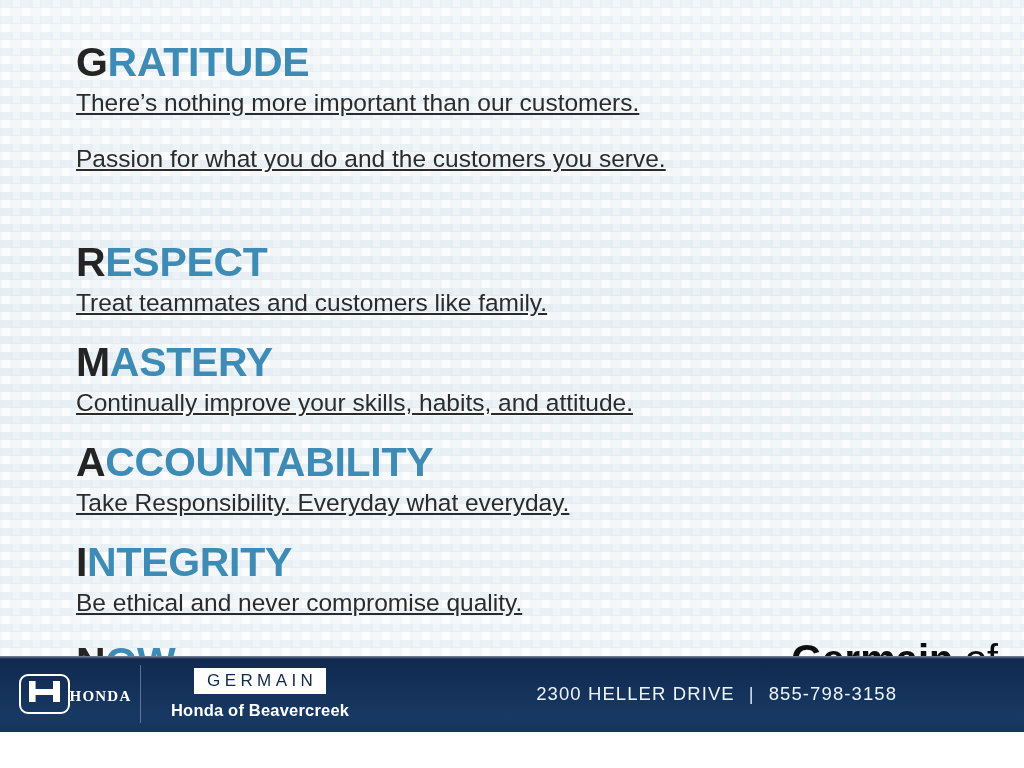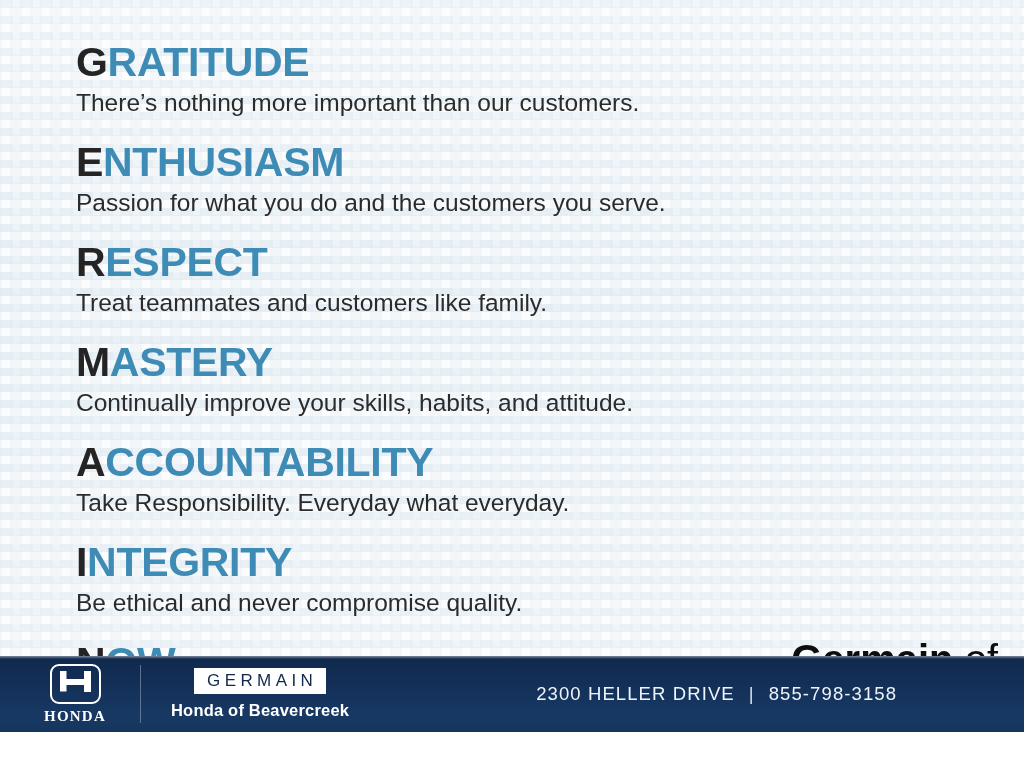--- a/index.html
+++ b/index.html
@@ -83,20 +83,21 @@
     color: #242424;
   }
   .value-desc {
     margin: 4px 0 0 0;
     font-family: "Liberation Sans", sans-serif;
     font-weight: normal;
     font-size: 24.5px;
     line-height: 30px;
     color: #2b2b2b;
     white-space: nowrap;
+    text-decoration: underline;
   }
 
   
   #dealer-name {
     position: absolute;
     right: 26px;
     top: 636px;
     text-align: right;
     white-space: nowrap;
     overflow: hidden;
@@ -136,21 +137,21 @@
     position: absolute;
     left: 0; top: 0;
     width: 100%;
     height: 3px;
     background: linear-gradient(180deg, rgba(255,255,255,0.45), rgba(255,255,255,0));
   }
 
   #honda-logo {
     width: 118px;
     display: flex;
-    flex-direction: column;
+    flex-direction: row;
     align-items: center;
     justify-content: center;
     margin-left: 16px;
   }
   .honda-mark {
     width: 47px;
     height: 36px;
     border: 2.5px solid #ffffff;
     border-radius: 9px;
     position: relative;
@@ -254,21 +255,20 @@
   <div id="wash"></div>
 
   <div id="content">
 
     <div class="value-block" style="top:40px;">
       <div class="value-heading"><span class="initial">G</span><span>RATITUDE</span></div>
       <div class="value-desc">There’s nothing more important than our customers.</div>
     </div>
 
     <div class="value-block" style="top:140px;">
-      <div class="value-heading"><span class="initial">E</span><span>NTHUSIASM</span></div>
       <div class="value-desc">Passion for what you do and the customers you serve.</div>
     </div>
 
     <div class="value-block" style="top:240px;">
       <div class="value-heading"><span class="initial">R</span><span>ESPECT</span></div>
       <div class="value-desc">Treat teammates and customers like family.</div>
     </div>
 
     <div class="value-block" style="top:340px;">
       <div class="value-heading"><span class="initial">M</span><span>ASTERY</span></div>

